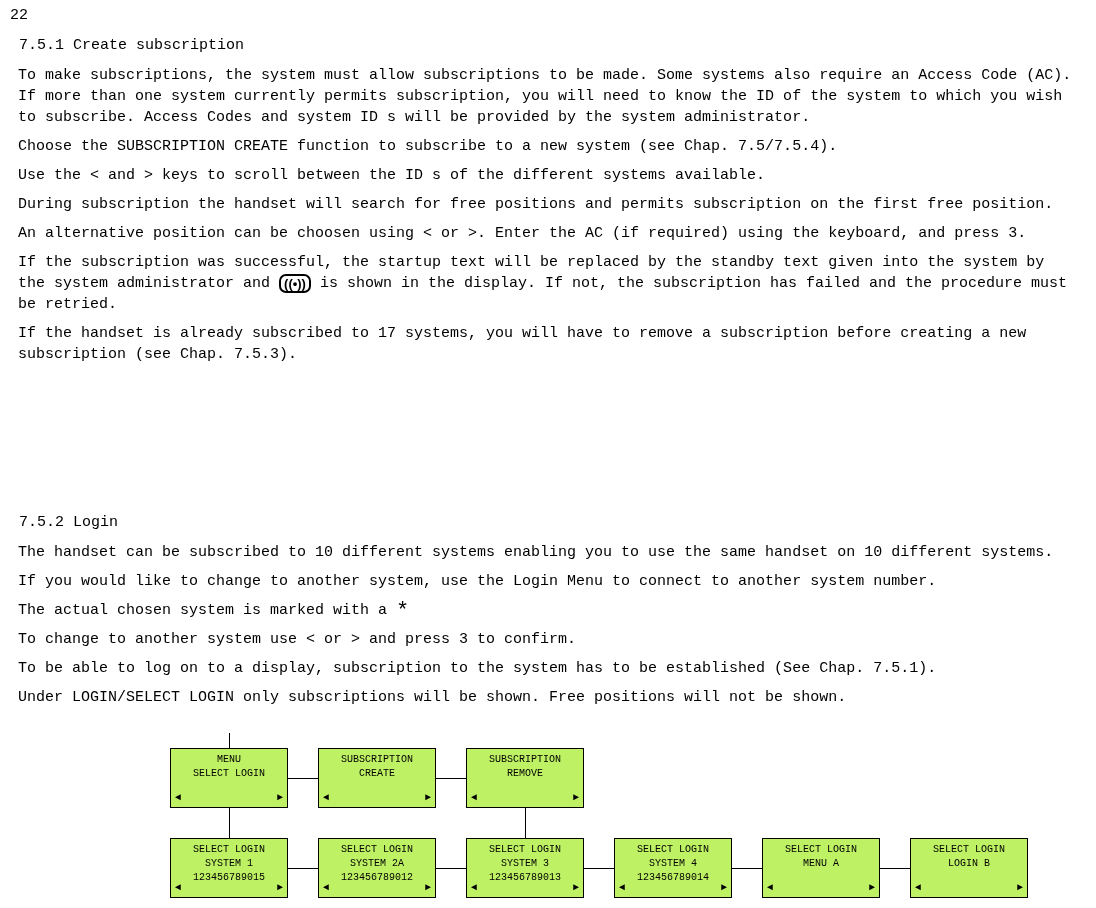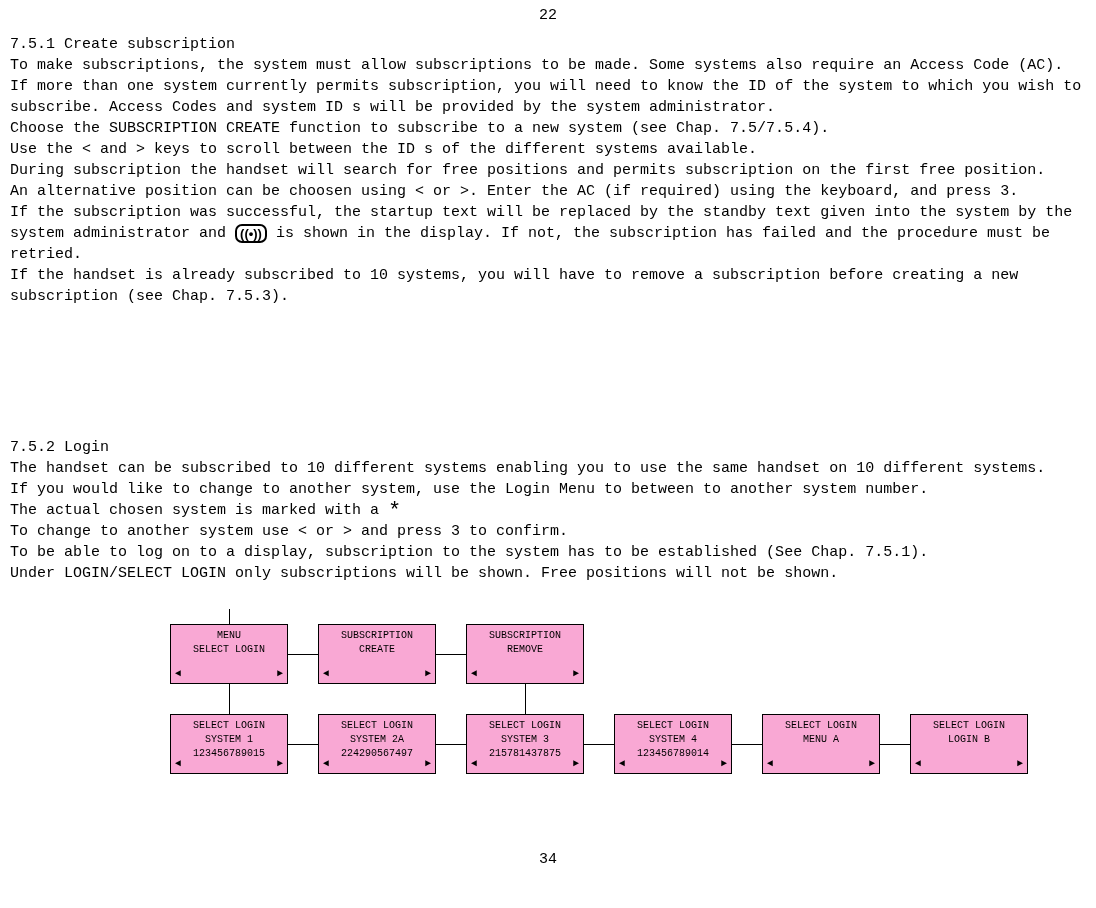--- a/index.html
+++ b/index.html
@@ -6,28 +6,28 @@
     font-family: "Courier New", monospace;
     font-size: 15px;
     line-height: 1.4;
     margin: 0;
     padding: 5px 10px 20px 10px;
     width: 1076px;
     background: #fff;
     color: #000;
   }
   .page-num {
-    text-align: center;
+    text-align: left;
     margin: 0 0 8px 0;
   }
   .section-title {
-    margin: 0;
+    margin: 9px;
   }
   .para {
-    margin: 0;
+    margin: 8px;
   }
   .signal-icon {
     display: inline-block;
     border: 2px solid #000;
     border-radius: 7px;
     padding: 0 3px;
     font-size: 13px;
     line-height: 15px;
     font-weight: bold;
     vertical-align: middle;
@@ -51,21 +51,21 @@
   .stem {
     position: absolute;
     width: 1px;
     height: 15px;
     background: #000;
   }
   .screen {
     position: absolute;
     width: 116px;
     height: 58px;
-    background: #f9a8d4;
+    background: #bef264;
     border: 1px solid #000;
     font-family: "Courier New", monospace;
     font-size: 10px;
     text-align: center;
   }
   .screen .l1 { margin-top: 4px; }
   .screen .l2 { }
   .screen .l3 { }
   .arrows {
     position: absolute;
@@ -91,27 +91,27 @@
 <p class="para">To make subscriptions, the system must allow subscriptions to be made. Some systems also require an Access Code (AC). If more than one system currently permits subscription, you will need to know the ID of the system to which you wish to subscribe. Access Codes and system ID s will be provided by the system administrator.</p>
 <p class="para">Choose the  SUBSCRIPTION CREATE  function to subscribe to a new system (see Chap. 7.5/7.5.4).</p>
 <p class="para">Use the &lt; and &gt; keys to scroll between the ID s of the different systems available.</p>
 <p class="para">During subscription the handset will search for free positions and permits subscription on the first free position.</p>
 <p class="para">An alternative position can be choosen using &lt; or &gt;. Enter the AC (if required) using the keyboard, and press  3.</p>
 <p class="para">
   <span>If the subscription was successful, the startup text will be replaced by the standby text given into the system by the system administrator and </span>
   <span class="signal-icon">((•))</span>
   <span> is shown in the display. If not, the subscription has failed and the procedure must be retried.</span>
 </p>
-<p class="para">If the handset is already subscribed to 10 systems, you will have to remove a subscription before creating a new subscription (see Chap. 7.5.3).</p>
+<p class="para">If the handset is already subscribed to 17 systems, you will have to remove a subscription before creating a new subscription (see Chap. 7.5.3).</p>
 
 <div class="gap"></div>
 
 <p class="section-title">7.5.2 Login</p>
 <p class="para">The handset can be subscribed to 10 different systems enabling you to use the same handset on 10 different systems.</p>
-<p class="para">If you would like to change to another system, use the Login Menu to between to another system number.</p>
+<p class="para">If you would like to change to another system, use the Login Menu to connect to another system number.</p>
 <p class="para">
   <span>The actual chosen system is marked with a </span>
   <span class="star">*</span>
 </p>
 <p class="para">To change to another system use &lt; or &gt; and press  3 to confirm.</p>
 <p class="para">To be able to log on to a display, subscription to the system has to be established (See Chap. 7.5.1).</p>
 <p class="para">Under LOGIN/SELECT LOGIN only subscriptions will be shown. Free positions will not be shown.</p>
 
 <div class="diagram-area">
 
@@ -162,33 +162,33 @@
         <span>◄</span>
         <span>►</span>
       </div>
   </div>
 
   <div class="hline" style="left:118px; top:135px; width:30px;"></div>
 
   <div class="screen" style="left:148px; top:105px;">
     <div class="l1">SELECT LOGIN</div>
     <div class="l2">SYSTEM 2A</div>
-    <div class="l3">224290567497</div>
+    <div class="l3">123456789012</div>
     <div class="arrows">
         <span>◄</span>
         <span>►</span>
       </div>
   </div>
 
   <div class="hline" style="left:266px; top:135px; width:30px;"></div>
 
   <div class="screen" style="left:296px; top:105px;">
     <div class="l1">SELECT LOGIN</div>
     <div class="l2">SYSTEM 3</div>
-    <div class="l3">215781437875</div>
+    <div class="l3">123456789013</div>
     <div class="arrows">
         <span>◄</span>
         <span>►</span>
       </div>
   </div>
 
   <div class="hline" style="left:414px; top:135px; width:30px;"></div>
 
   <div class="screen" style="left:444px; top:105px;">
     <div class="l1">SELECT LOGIN</div>

